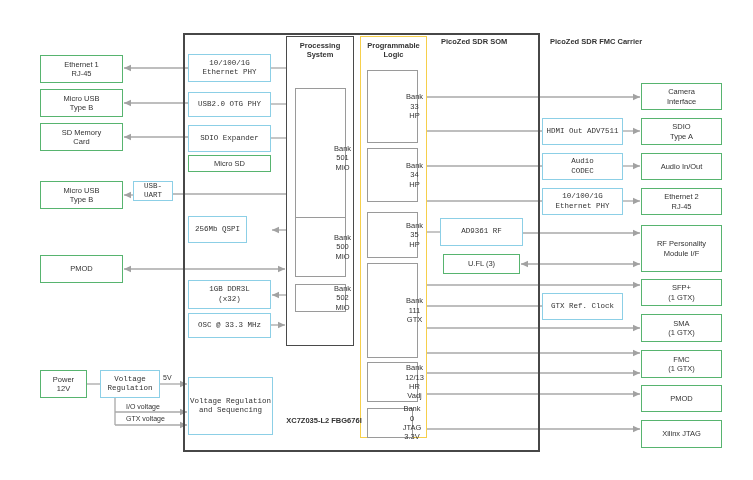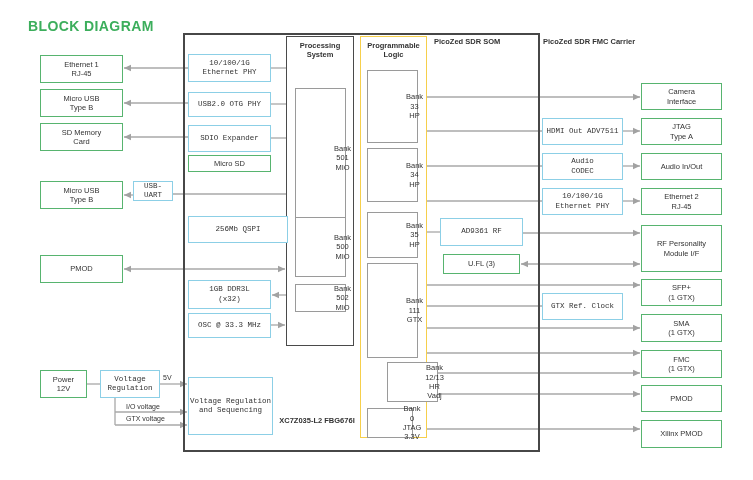--- a/index.html
+++ b/index.html
@@ -11,40 +11,39 @@
   body{background:#ffffff;font-family:"Liberation Sans", sans-serif;}
   #canvas{position:relative;width:753px;height:480px;background:#ffffff;overflow:hidden;}
   #page-title{position:absolute;left:28px;top:18px;font-size:14px;font-weight:bold;
     letter-spacing:.4px;color:var(--green);}
   .group{position:absolute;background:transparent;}
   #som-group{left:183px;top:33px;width:357px;height:419px;border:2px solid #474747;}
   #ps-group{left:286px;top:36px;width:68px;height:310px;border:1.4px solid #4a4a4a;background:#fff;}
   #pl-group{left:360px;top:36px;width:67px;height:402px;border:1.6px solid var(--yellow);background:#fff;}
   .group-header{position:absolute;top:4px;left:0;right:0;text-align:center;
     font-size:7.5px;font-weight:bold;color:var(--text);line-height:1.25;}
-  .float-label{position:absolute;font-size:7.5px;font-weight:bold;color:var(--text);white-space:nowrap;}
+  .float-label{position:absolute;font-size:7.5px;font-weight:bold;color:var(--text);white-space:nowrap;margin-left:7px;}
   #som-label{left:434px;top:37px;}
   #fmc-label{left:543px;top:37px;}
   #chip-label{left:276px;top:416px;width:82px;text-align:center;white-space:normal;}
   .box{position:absolute;background:#ffffff;display:flex;align-items:center;justify-content:center;
     text-align:center;font-size:7.5px;line-height:1.25;color:var(--text);white-space:pre-line;}
   .box.port{border:1.2px solid var(--green-border);}
   .box.component{border:1.2px solid var(--blue-border);font-family:Liberation Mono, monospace;}
   .box.bank{border:1.2px solid var(--bank-gray);padding-left:44px;}
   #wires{position:absolute;left:0;top:0;pointer-events:none;}
   .wire-label{position:absolute;font-size:7px;color:var(--text);white-space:nowrap;}
   #label-5v{left:163px;top:374px;}
   #label-io-voltage{left:126px;top:403px;}
   #label-gtx-voltage{left:126px;top:415px;}
 </style>
 </head>
 <body>
 
 <div id="canvas">
-  <div id="page-title">BLOCK DIAGRAM</div>
 
   <svg id="wires" width="753" height="480" viewBox="0 0 753 480">
     <defs>
       <marker id="arrow" viewBox="0 0 8 8" refX="7.5" refY="4" markerUnits="userSpaceOnUse" markerWidth="7.5" markerHeight="7.5" orient="auto-start-reverse">
         <path d="M0,0.5 L7.5,4 L0,7.5 Z" fill="#a2a2a2"></path>
       </marker>
     </defs>
     <g id="wire-group" stroke="#a8a8a8" stroke-width="1.3">
         <line x1="124" y1="68" x2="188" y2="68" marker-start="url(#arrow)"></line>
         <line x1="124" y1="103" x2="188" y2="103" marker-start="url(#arrow)"></line>
@@ -113,63 +112,63 @@
 12V</div>
       <div class="box component" style="left: 133px; top: 181px; width: 40px; height: 20px;">USB-
 UART</div>
       <div class="box component" style="left: 100px; top: 370px; width: 60px; height: 28px;">Voltage
 Regulation</div>
       <div class="box component" style="left: 188px; top: 54px; width: 83px; height: 28px;">10/100/1G
 Ethernet PHY</div>
       <div class="box component" style="left: 188px; top: 92px; width: 83px; height: 25px;">USB2.0 OTG PHY</div>
       <div class="box component" style="left: 188px; top: 125px; width: 83px; height: 27px;">SDIO Expander</div>
       <div class="box port" style="left: 188px; top: 155px; width: 83px; height: 17px;">Micro SD</div>
-      <div class="box component" style="left: 188px; top: 216px; width: 100px; height: 27px;">256Mb QSPI</div>
+      <div class="box component" style="left: 188px; top: 216px; width: 59px; height: 27px;">256Mb QSPI</div>
       <div class="box component" style="left: 188px; top: 280px; width: 83px; height: 29px;">1GB DDR3L
 (x32)</div>
       <div class="box component" style="left: 188px; top: 313px; width: 83px; height: 25px;">OSC @ 33.3 MHz</div>
       <div class="box component" style="left: 188px; top: 377px; width: 85px; height: 58px;">Voltage Regulation
 and Sequencing</div>
       <div class="box bank" style="left: 295px; top: 68px; width: 51px; height: 140px; margin-top: 20px;">Bank 501
 MIO</div>
       <div class="box bank" style="left: 295px; top: 217px; width: 51px; height: 60px;">Bank 500
 MIO</div>
       <div class="box bank" style="left: 295px; top: 284px; width: 51px; height: 28px;">Bank 502
 MIO</div>
       <div class="box bank" style="left: 367px; top: 70px; width: 51px; height: 73px;">Bank 33
 HP</div>
       <div class="box bank" style="left: 367px; top: 148px; width: 51px; height: 54px;">Bank 34
 HP</div>
       <div class="box bank" style="left: 367px; top: 212px; width: 51px; height: 46px;">Bank 35
 HP</div>
       <div class="box bank" style="left: 367px; top: 263px; width: 51px; height: 95px;">Bank 111
 GTX</div>
-      <div class="box bank" style="left: 367px; top: 362px; width: 51px; height: 40px; margin-left: 20px;">Bank 12/13
+      <div class="box bank" style="left: 367px; top: 362px; width: 51px; height: 40px;">Bank 12/13
 HR Vadj</div>
       <div class="box bank" style="left: 367px; top: 408px; width: 35px; height: 30px;">Bank 0
 JTAG 3.3V</div>
       <div class="box component" style="left: 440px; top: 218px; width: 83px; height: 28px;">AD9361 RF</div>
       <div class="box port" style="left: 443px; top: 254px; width: 77px; height: 20px;">U.FL (3)</div>
       <div class="box component" style="left: 542px; top: 118px; width: 81px; height: 27px;">HDMI Out ADV7511</div>
       <div class="box component" style="left: 542px; top: 153px; width: 81px; height: 27px;">Audio
 CODEC</div>
       <div class="box component" style="left: 542px; top: 188px; width: 81px; height: 27px;">10/100/1G
 Ethernet PHY</div>
       <div class="box component" style="left: 542px; top: 293px; width: 81px; height: 27px;">GTX Ref. Clock</div>
       <div class="box port" style="left: 641px; top: 83px; width: 81px; height: 27px;">Camera
 Interface</div>
-      <div class="box port" style="left: 641px; top: 118px; width: 81px; height: 27px;">JTAG
+      <div class="box port" style="left: 641px; top: 118px; width: 81px; height: 27px;">SDIO
 Type A</div>
       <div class="box port" style="left: 641px; top: 153px; width: 81px; height: 27px;">Audio In/Out</div>
       <div class="box port" style="left: 641px; top: 188px; width: 81px; height: 27px;">Ethernet 2
 RJ-45</div>
       <div class="box port" style="left: 641px; top: 225px; width: 81px; height: 47px;">RF Personality
 Module I/F</div>
       <div class="box port" style="left: 641px; top: 279px; width: 81px; height: 27px;">SFP+
 (1 GTX)</div>
       <div class="box port" style="left: 641px; top: 314px; width: 81px; height: 28px;">SMA
 (1 GTX)</div>
       <div class="box port" style="left: 641px; top: 350px; width: 81px; height: 28px;">FMC
 (1 GTX)</div>
       <div class="box port" style="left: 641px; top: 385px; width: 81px; height: 27px;">PMOD</div>
-      <div class="box port" style="left: 641px; top: 420px; width: 81px; height: 28px;">Xilinx PMOD</div>
+      <div class="box port" style="left: 641px; top: 420px; width: 81px; height: 28px;">Xilinx JTAG</div>
     </div>
 </div>
 
 </body></html>

